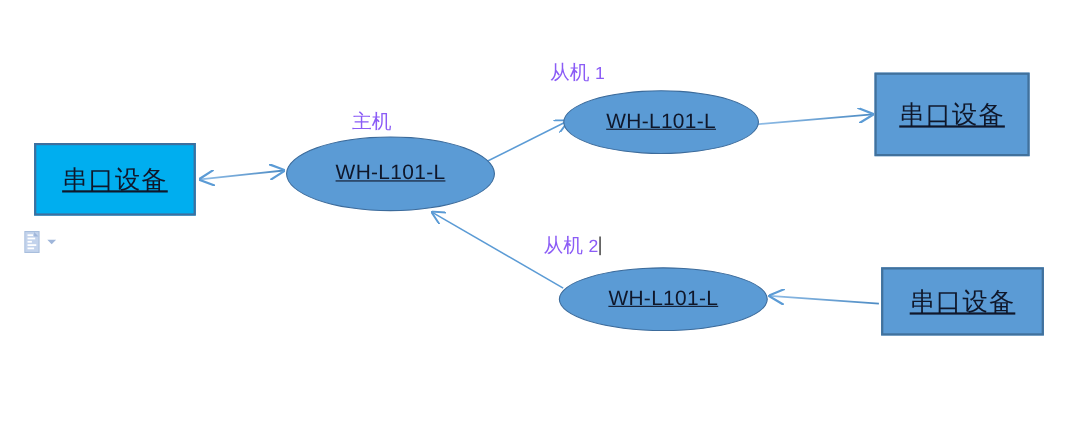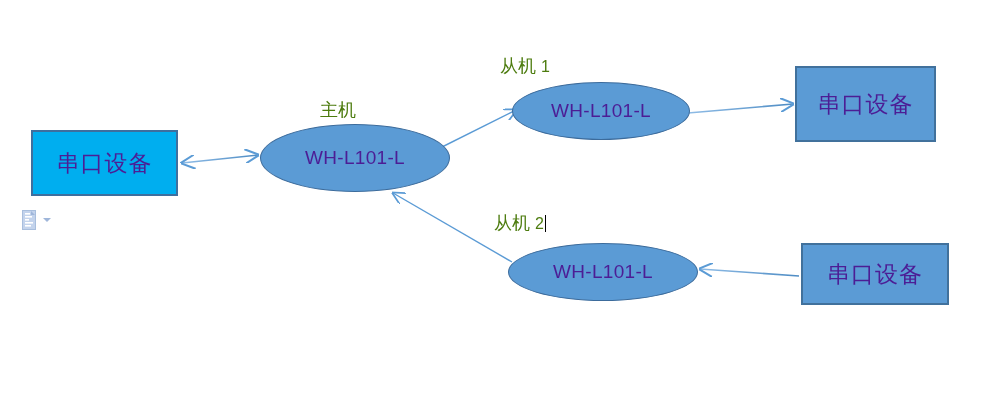--- a/index.html
+++ b/index.html
@@ -28,22 +28,23 @@
     pointer-events: none;
   }
 
   
   .node {
     position: absolute;
     box-sizing: border-box;
     display: flex;
     align-items: center;
     justify-content: center;
-    color: #4c1d95;
+    color: #0f172a;
     white-space: nowrap;
+    text-decoration: underline;
   }
   .box {
     border: 2px solid #41719C;
     font-size: 23px;
     letter-spacing: 1px;
   }
   .box.cyan {
     background: #00AEEF;
     border-color: #3E6F9E;
   }
@@ -54,21 +55,21 @@
     background: #5B9BD5;
     border: 1px solid #3C6B9B;
     border-radius: 50%;
     font-size: 19px;
     letter-spacing: 0.3px;
   }
 
   
   .caption {
     position: absolute;
-    color: #4d7c0f;
+    color: #8b5cf6;
     font-size: 18px;
     white-space: nowrap;
     line-height: 1;
     text-align: right;
   }
   .caption .num {
     font-size: 16px;
   }
   .caret {
     display: inline-block;

